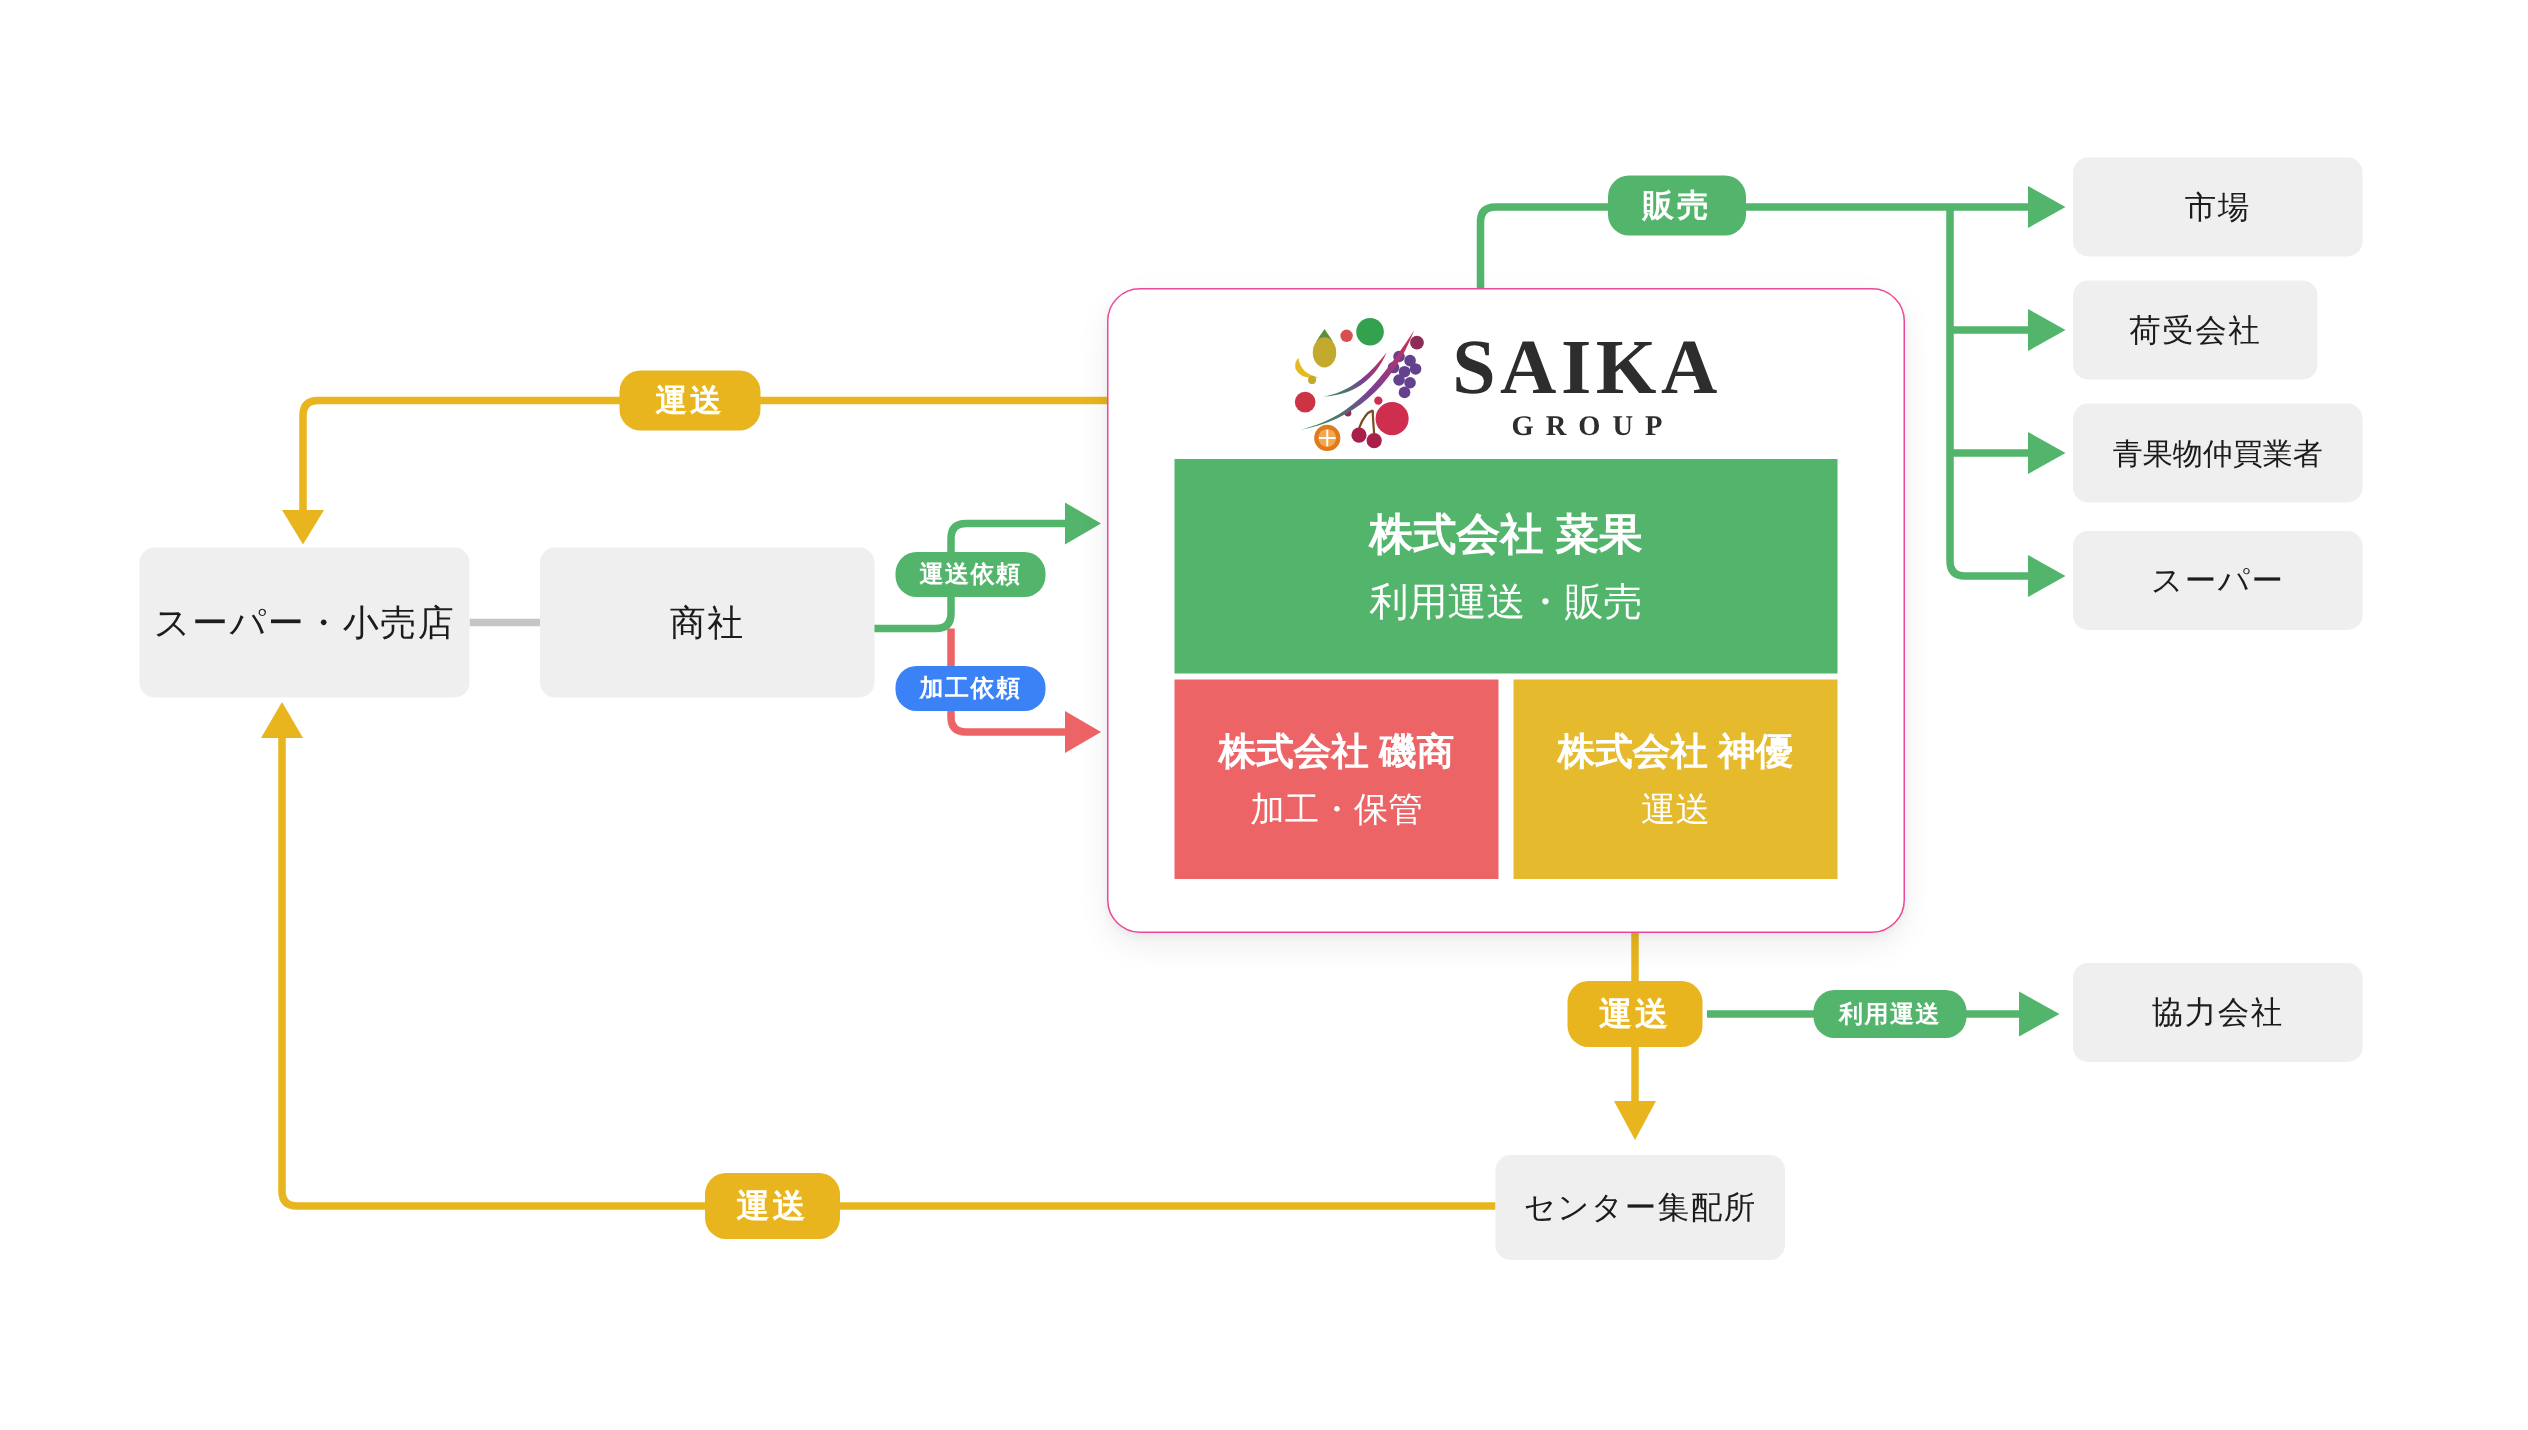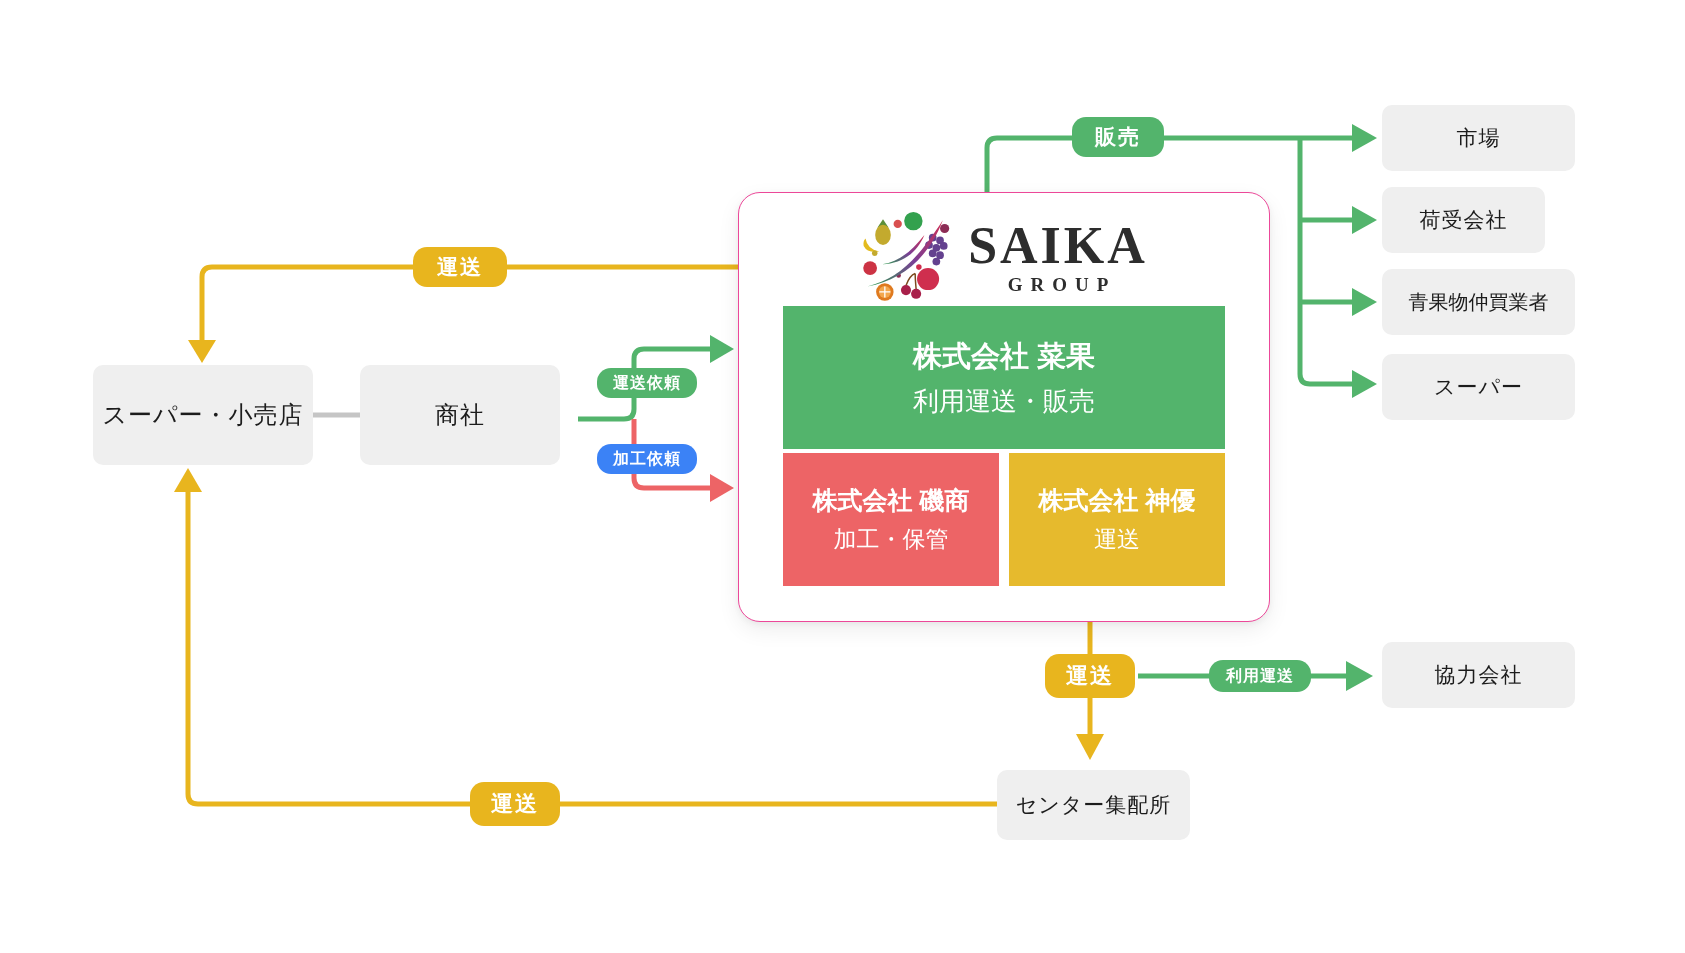--- a/index.html
+++ b/index.html
@@ -92,21 +92,21 @@
     <path d="M 634 419 V 478 Q 634 488 644 488 H 712" fill="none" stroke="#ed6466" stroke-width="5"></path>
     <polygon points="710,474 710,502 734,488" fill="#ed6466"></polygon>
 
     <path d="M 1138 676 H 1348" fill="none" stroke="#53b46c" stroke-width="5"></path>
     <polygon points="1346,661 1346,691 1373,676" fill="#53b46c"></polygon>
 
     <path d="M 313 415 H 360" fill="none" stroke="#c5c5c5" stroke-width="5"></path>
   </svg>
 
   <div class="node" style="left:93px;top:365px;width:220px;height:100px;font-size:24px;">スーパー・小売店</div>
-  <div class="node" style="left:360px;top:365px;width:200px;height:100px;font-size:24px;">商社</div>
+  <div class="node" style="left:360px;top:365px;width:223px;height:100px;font-size:24px;">商社</div>
   <div class="node small" style="left:1382px;top:105px;width:193px;height:66px;">市場</div>
   <div class="node small" style="left:1382px;top:187px;width:163px;height:66px;">荷受会社</div>
   <div class="node tight" style="left:1382px;top:269px;width:193px;height:66px;">青果物仲買業者</div>
   <div class="node small" style="left:1382px;top:354px;width:193px;height:66px;">スーパー</div>
   <div class="node small" style="left:1382px;top:642px;width:193px;height:66px;">協力会社</div>
   <div class="node small" style="left:997px;top:770px;width:193px;height:70px;">センター集配所</div>
 
   <div class="card">
     <div class="logo-row">
       <svg width="92" height="92" viewBox="0 0 100 100">

